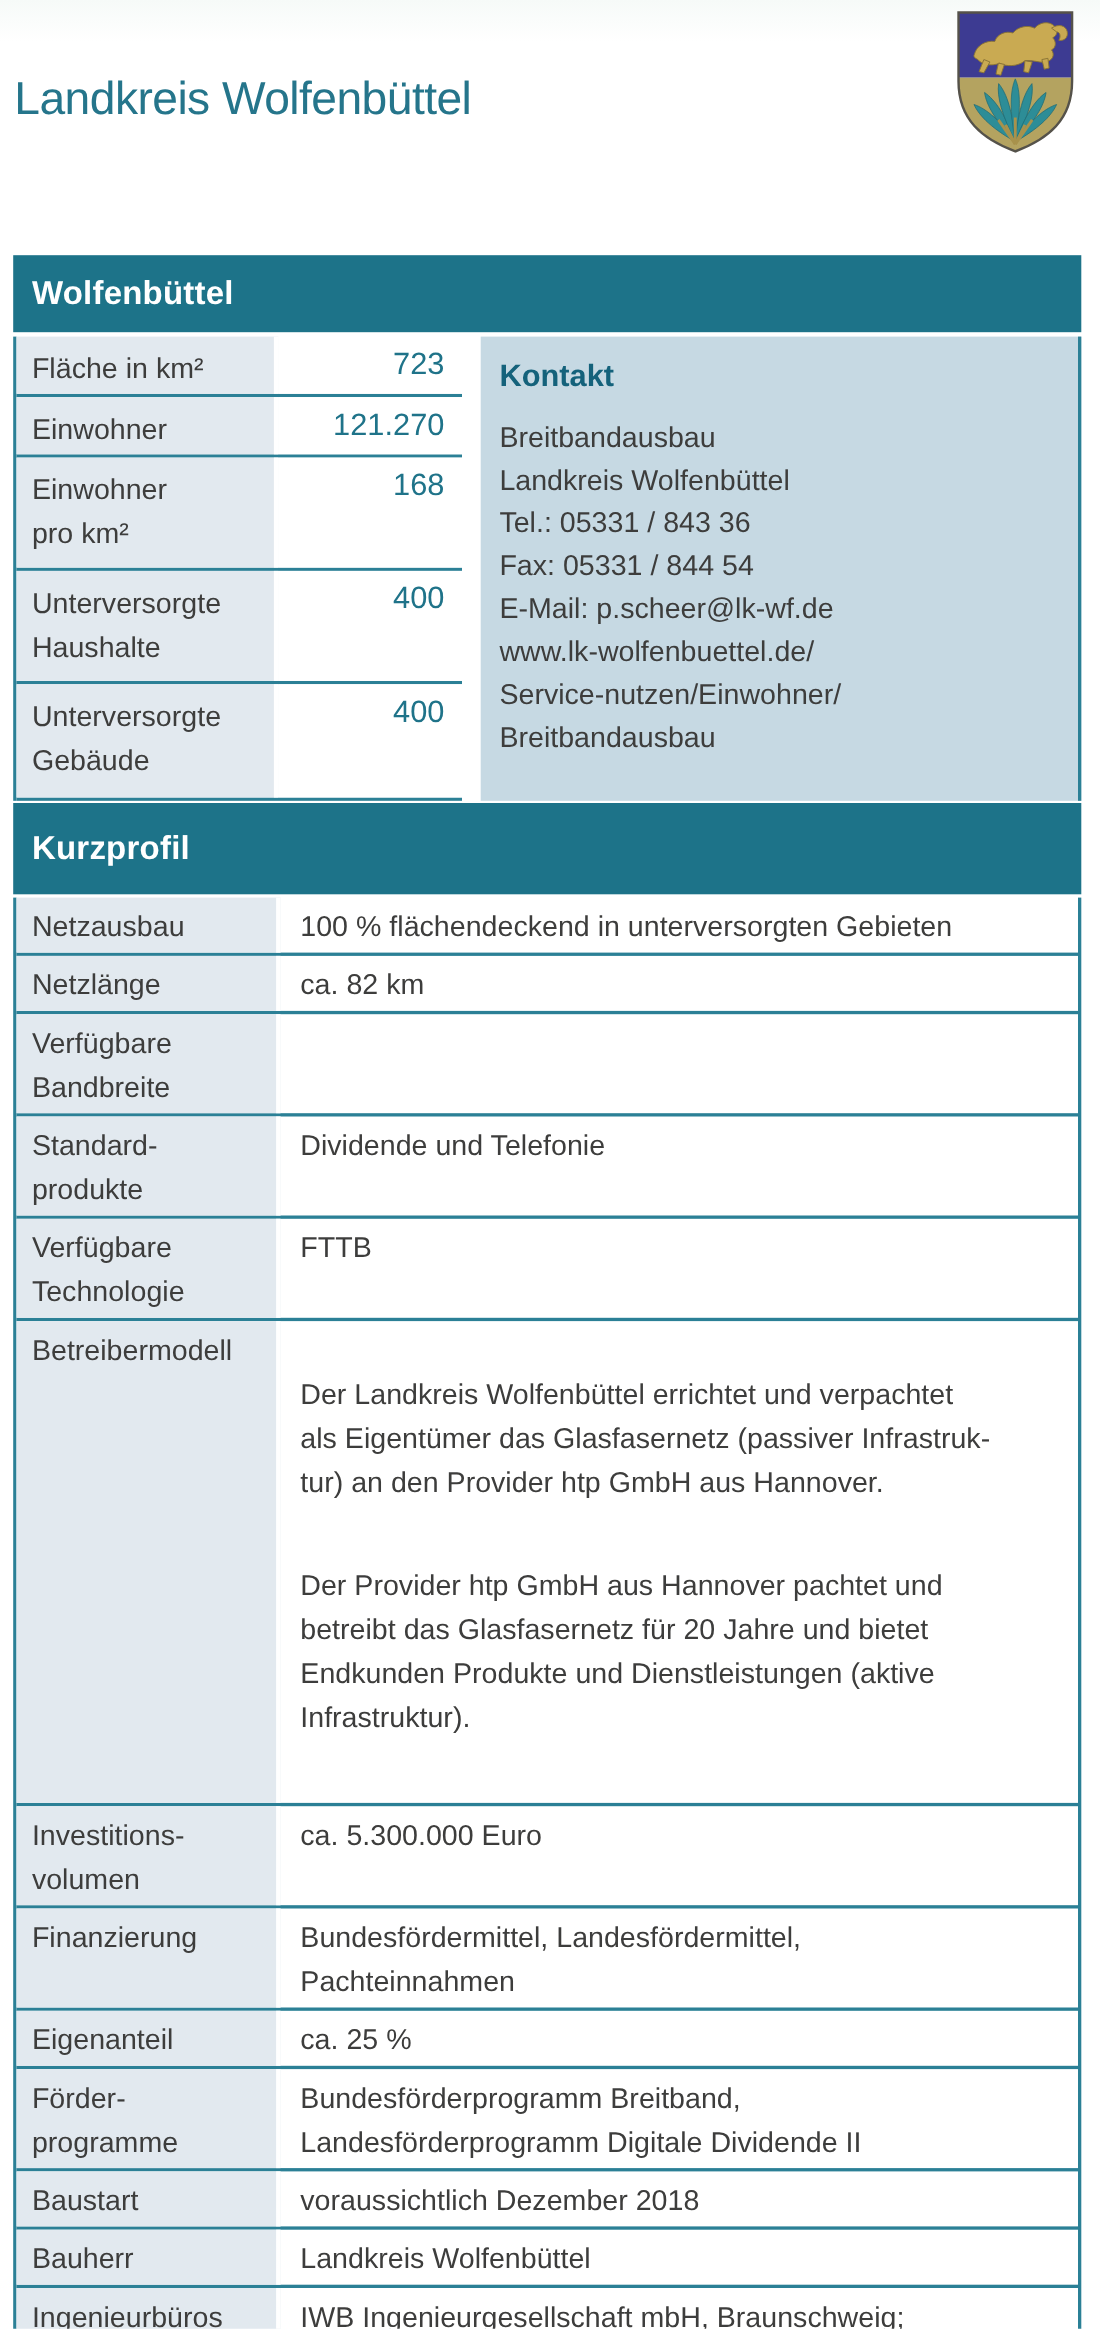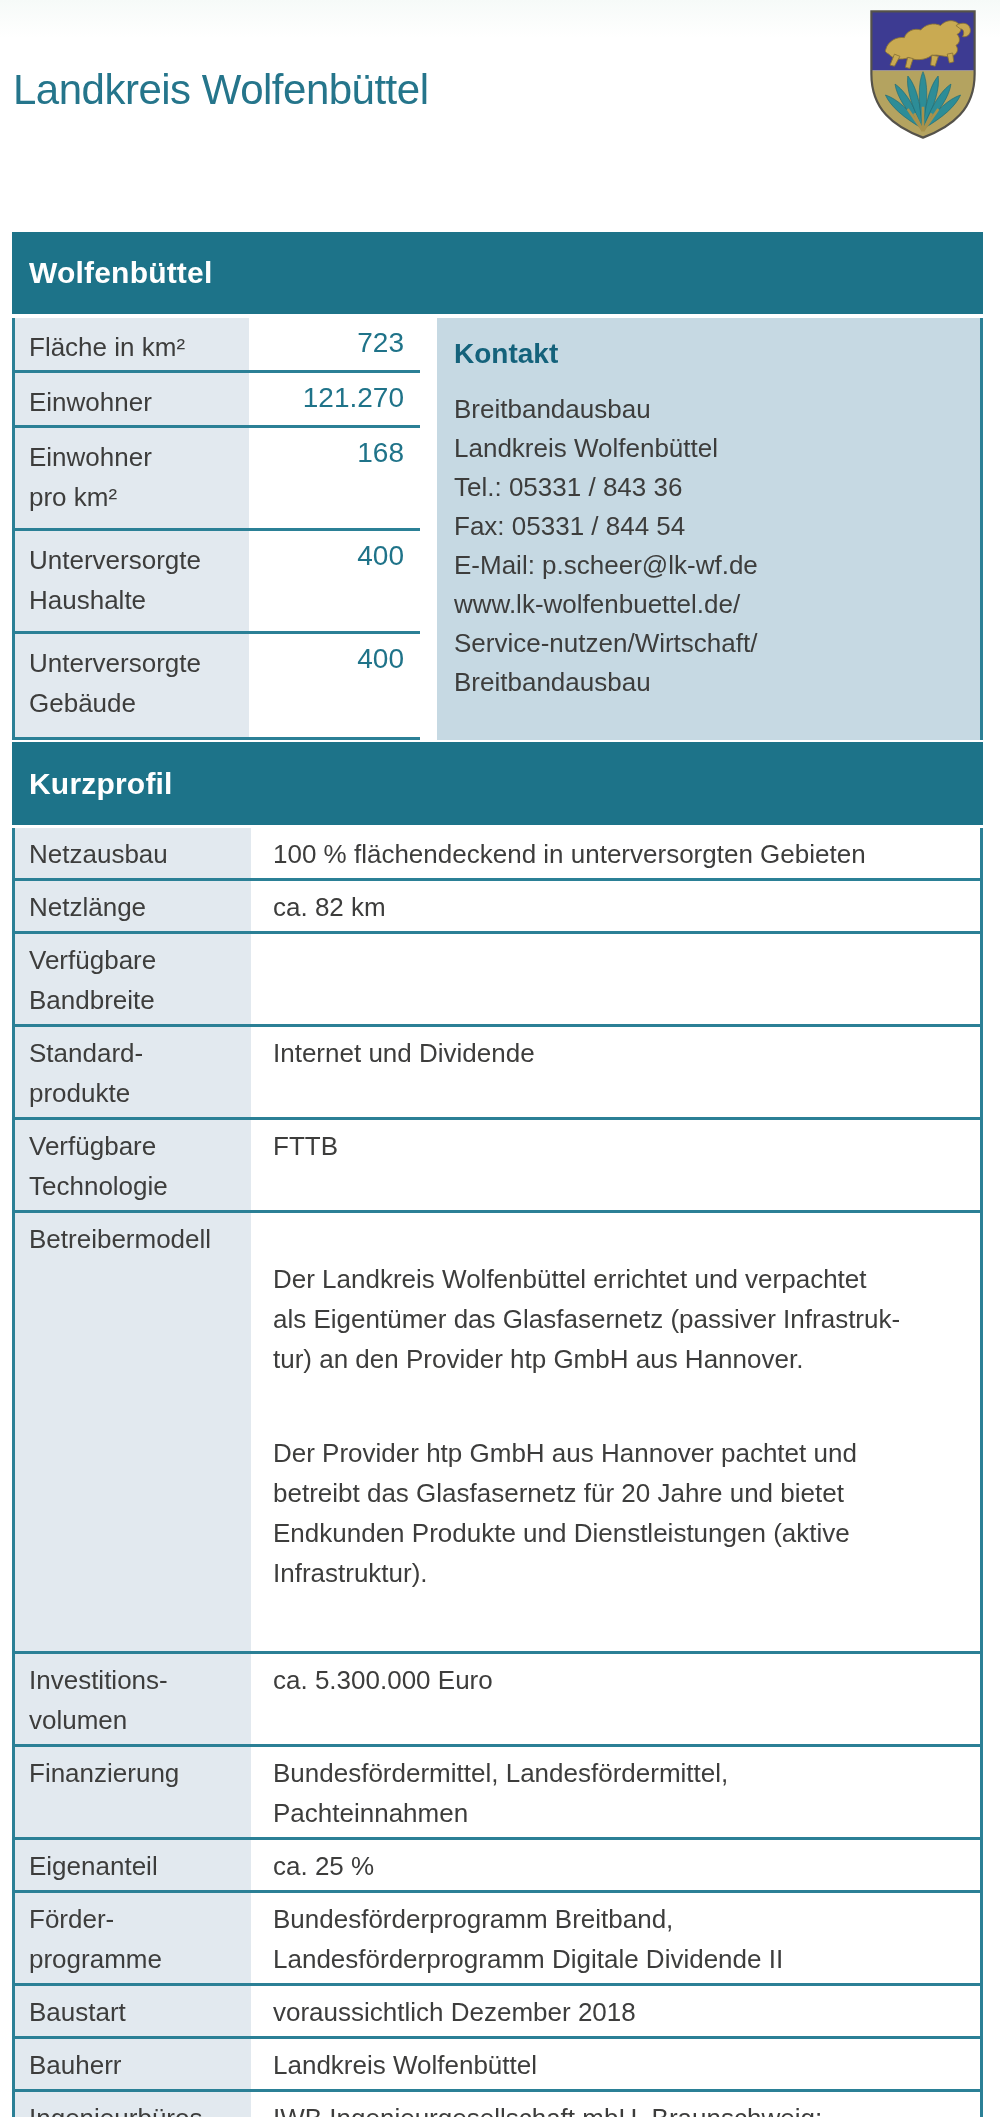--- a/index.html
+++ b/index.html
@@ -9,21 +9,21 @@
     -webkit-font-smoothing:antialiased;overflow:hidden;
   }
   .top-tint{position:absolute;top:0;left:0;width:1000px;height:38px;
     background:linear-gradient(#f6faf8,#ffffff);}
   .page-title{position:absolute;left:13px;top:66px;font-size:42px;
     color:#25758b;letter-spacing:-0.5px;}
   .crest{position:absolute;left:868px;top:8px;width:110px;height:134px;}
 
   .content{position:absolute;left:12px;top:232px;width:971px;}
 
-  .bar{height:82px;background:#1d7389;color:#ffffff;display:flex;
+  .bar{height:70px;background:#1d7389;color:#ffffff;display:flex;
     align-items:center;padding-left:17px;box-sizing:border-box;
     font-size:30px;font-weight:bold;letter-spacing:0.2px;}
   .bar.kurz{height:83px;}
 
   .stats-wrap{display:flex;margin-top:4px;align-items:stretch;gap:12px;}
   .stats-table{width:408px;border-left:3px solid #2b8096;box-sizing:border-box;}
   .stats-row{display:flex;border-bottom:3px solid #2b8096;box-sizing:border-box;}
   .stats-label{flex:0 0 238px;background:#e2e9ef;border-right:4px solid #ffffff;
     box-sizing:border-box;padding:9px 8px 6px 14px;font-size:26px;line-height:40px;
     white-space:pre-line;color:#3d3d3c;}
@@ -139,21 +139,21 @@
     </div>
 
     <div class="kontakt">
       <div class="kontakt-heading">Kontakt</div>
       <div class="kontakt-line">Breitbandausbau</div>
       <div class="kontakt-line">Landkreis Wolfenbüttel</div>
       <div class="kontakt-line">Tel.: 05331 / 843 36</div>
       <div class="kontakt-line">Fax: 05331 / 844 54</div>
       <div class="kontakt-line">E-Mail: p.scheer@lk-wf.de</div>
       <div class="kontakt-line">www.lk-wolfenbuettel.de/</div>
-      <div class="kontakt-line">Service-nutzen/Wirtschaft/</div>
+      <div class="kontakt-line">Service-nutzen/Einwohner/</div>
       <div class="kontakt-line">Breitbandausbau</div>
     </div>
   </div>
 
   <div class="kurz-section">
     <div class="bar kurz">
       <span>Kurzprofil</span>
     </div>
 
     <div class="kp-table">
@@ -169,21 +169,21 @@
       </div>
 
       <div class="kp-row" style="min-height:89px;">
         <div class="kp-label">Verfügbare
 Bandbreite</div>
       </div>
 
       <div class="kp-row" style="min-height:89px;">
         <div class="kp-label">Standard-
 produkte</div>
-        <div class="kp-value">Internet und Dividende</div>
+        <div class="kp-value">Dividende und Telefonie</div>
       </div>
 
       <div class="kp-row" style="min-height:90px;">
         <div class="kp-label">Verfügbare
 Technologie</div>
         <div class="kp-value">FTTB</div>
       </div>
 
       <div class="kp-row" style="min-height:307px;">
         <div class="kp-label">Betreibermodell</div>

